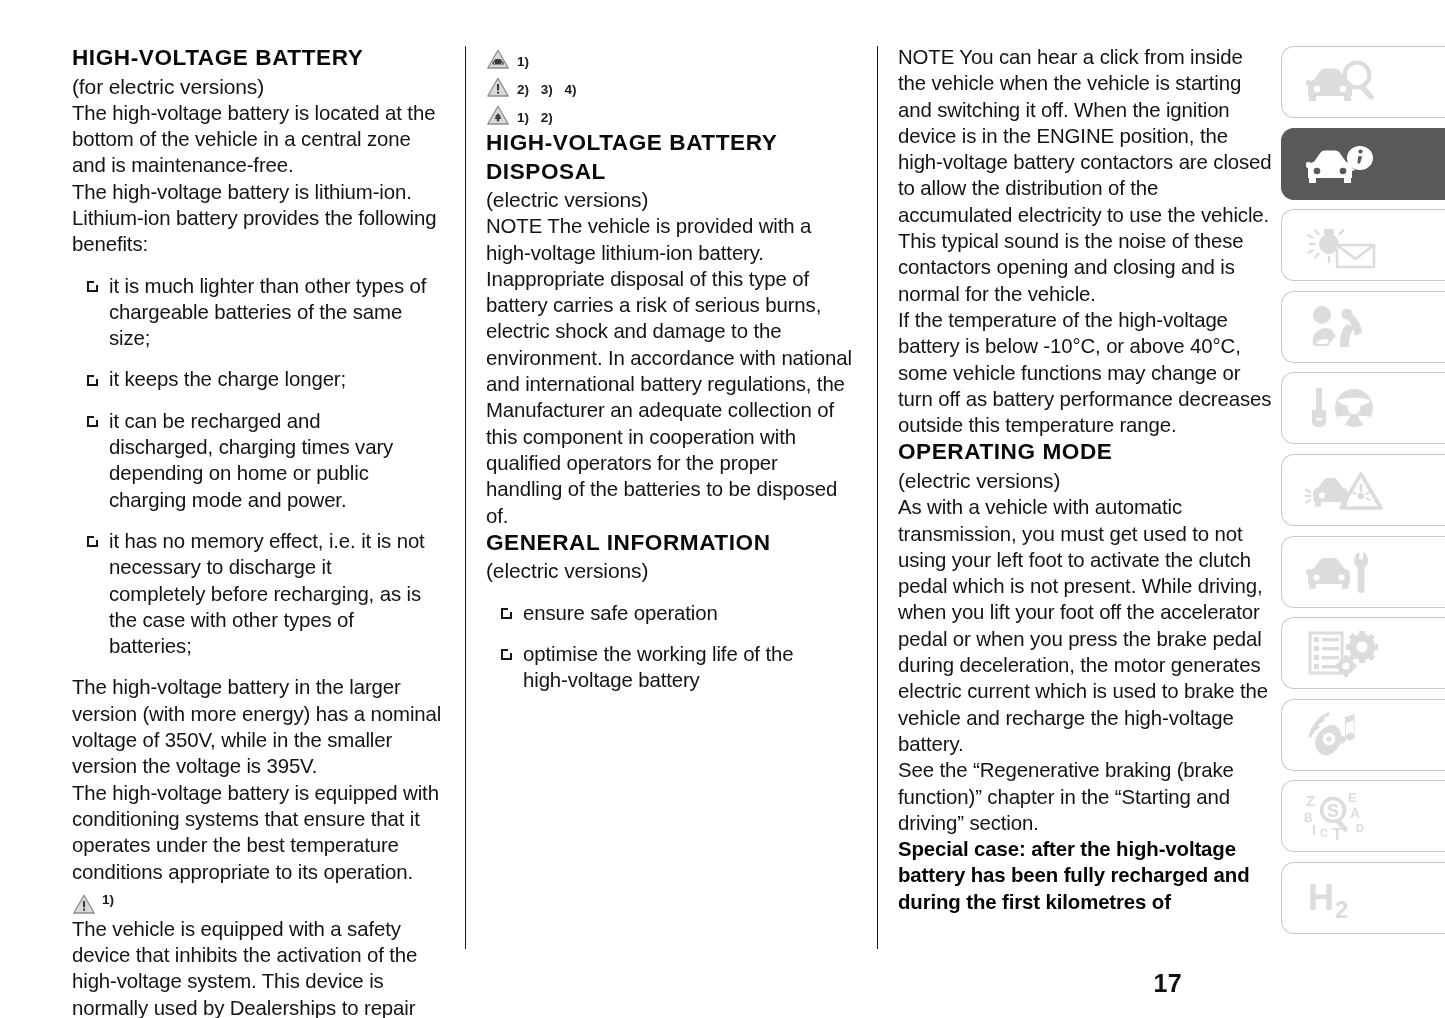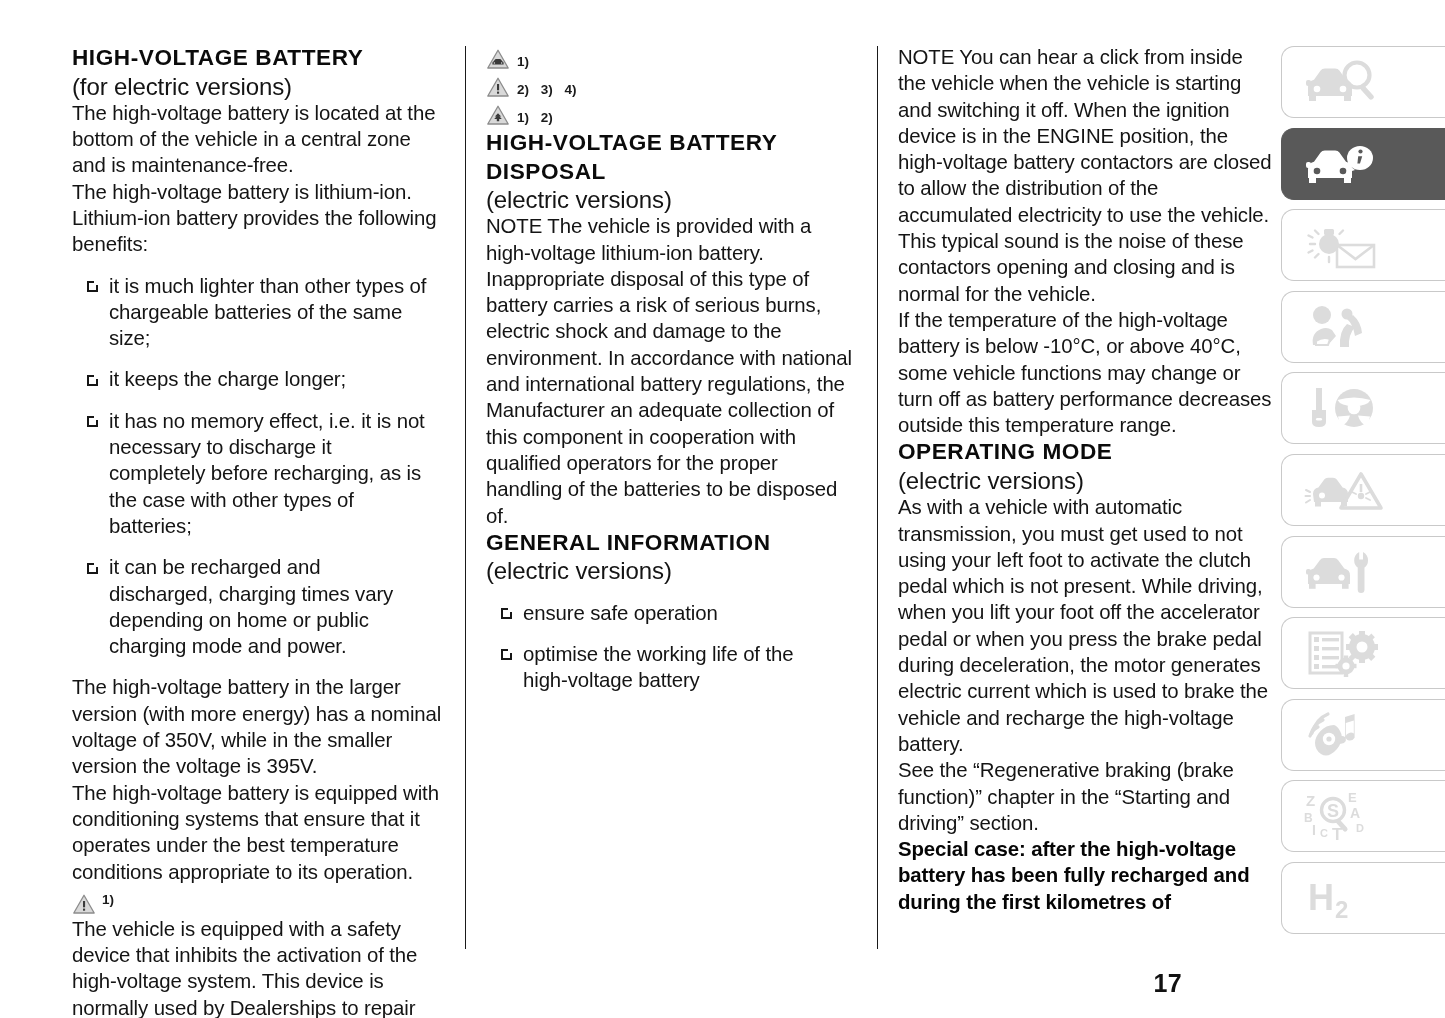--- a/index.html
+++ b/index.html
@@ -50,21 +50,21 @@
     letter-spacing: 0.55px;
     line-height: 28.5px;
     margin: 0 0 1px 0;
     color: #0b0b0b;
     font-stretch: condensed;
     transform: scaleX(1.0);
     transform-origin: left center;
   }
   h2.sec-title.spaced { margin-top: 0; }
 
-  .subtitle { font-size: 24px; line-height: 26.3px; }
+  .subtitle { font-size: 21px; line-height: 26.3px; }
 
   p.para { margin: 0; }
 
   
   .bullet {
     position: relative;
     padding-left: 22px;
     margin: 15px;
   }
   .bullet .sq {
@@ -167,22 +167,22 @@
   <div class="divider" id="div2"></div>
 
   <div class="col" id="col1">
     <h2 class="sec-title">HIGH-VOLTAGE BATTERY</h2>
     <p class="para subtitle">(for electric versions)</p>
     <p class="para">The high-voltage battery is located at the bottom of the vehicle in a central zone and is maintenance-free.</p>
     <p class="para">The high-voltage battery is lithium-ion. Lithium-ion battery provides the following benefits:</p>
 
     <p class="bullet"><span class="sq"></span><span>it is much lighter than other types of chargeable batteries of the same size;</span></p>
     <p class="bullet"><span class="sq"></span><span>it keeps the charge longer;</span></p>
+    <p class="bullet"><span class="sq"></span><span>it can be recharged and discharged, charging times vary depending on home or public charging mode and power.</span></p>
     <p class="bullet"><span class="sq"></span><span>it has no memory effect, i.e. it is not necessary to discharge it completely before recharging, as is the case with other types of batteries;</span></p>
-    <p class="bullet"><span class="sq"></span><span>it can be recharged and discharged, charging times vary depending on home or public charging mode and power.</span></p>
 
     <p class="para">The high-voltage battery in the larger version (with more energy) has a nominal voltage of 350V, while in the smaller version the voltage is 395V.</p>
     <p class="para">The high-voltage battery is equipped with conditioning systems that ensure that it operates under the best temperature conditions appropriate to its operation.</p>
 
     <div class="warn-inline">
       <svg class="wicon" viewBox="0 0 24 22">
         <path d="M12 2.2 L22.2 20 L1.8 20 Z" fill="#d9d9d9" stroke="#8c8c8c" stroke-width="1.3" stroke-linejoin="round"></path>
         <rect x="11" y="8" width="2.1" height="6.3" fill="#3a3a3a"></rect>
         <rect x="11" y="15.6" width="2.1" height="2.1" fill="#3a3a3a"></rect>
       </svg>

